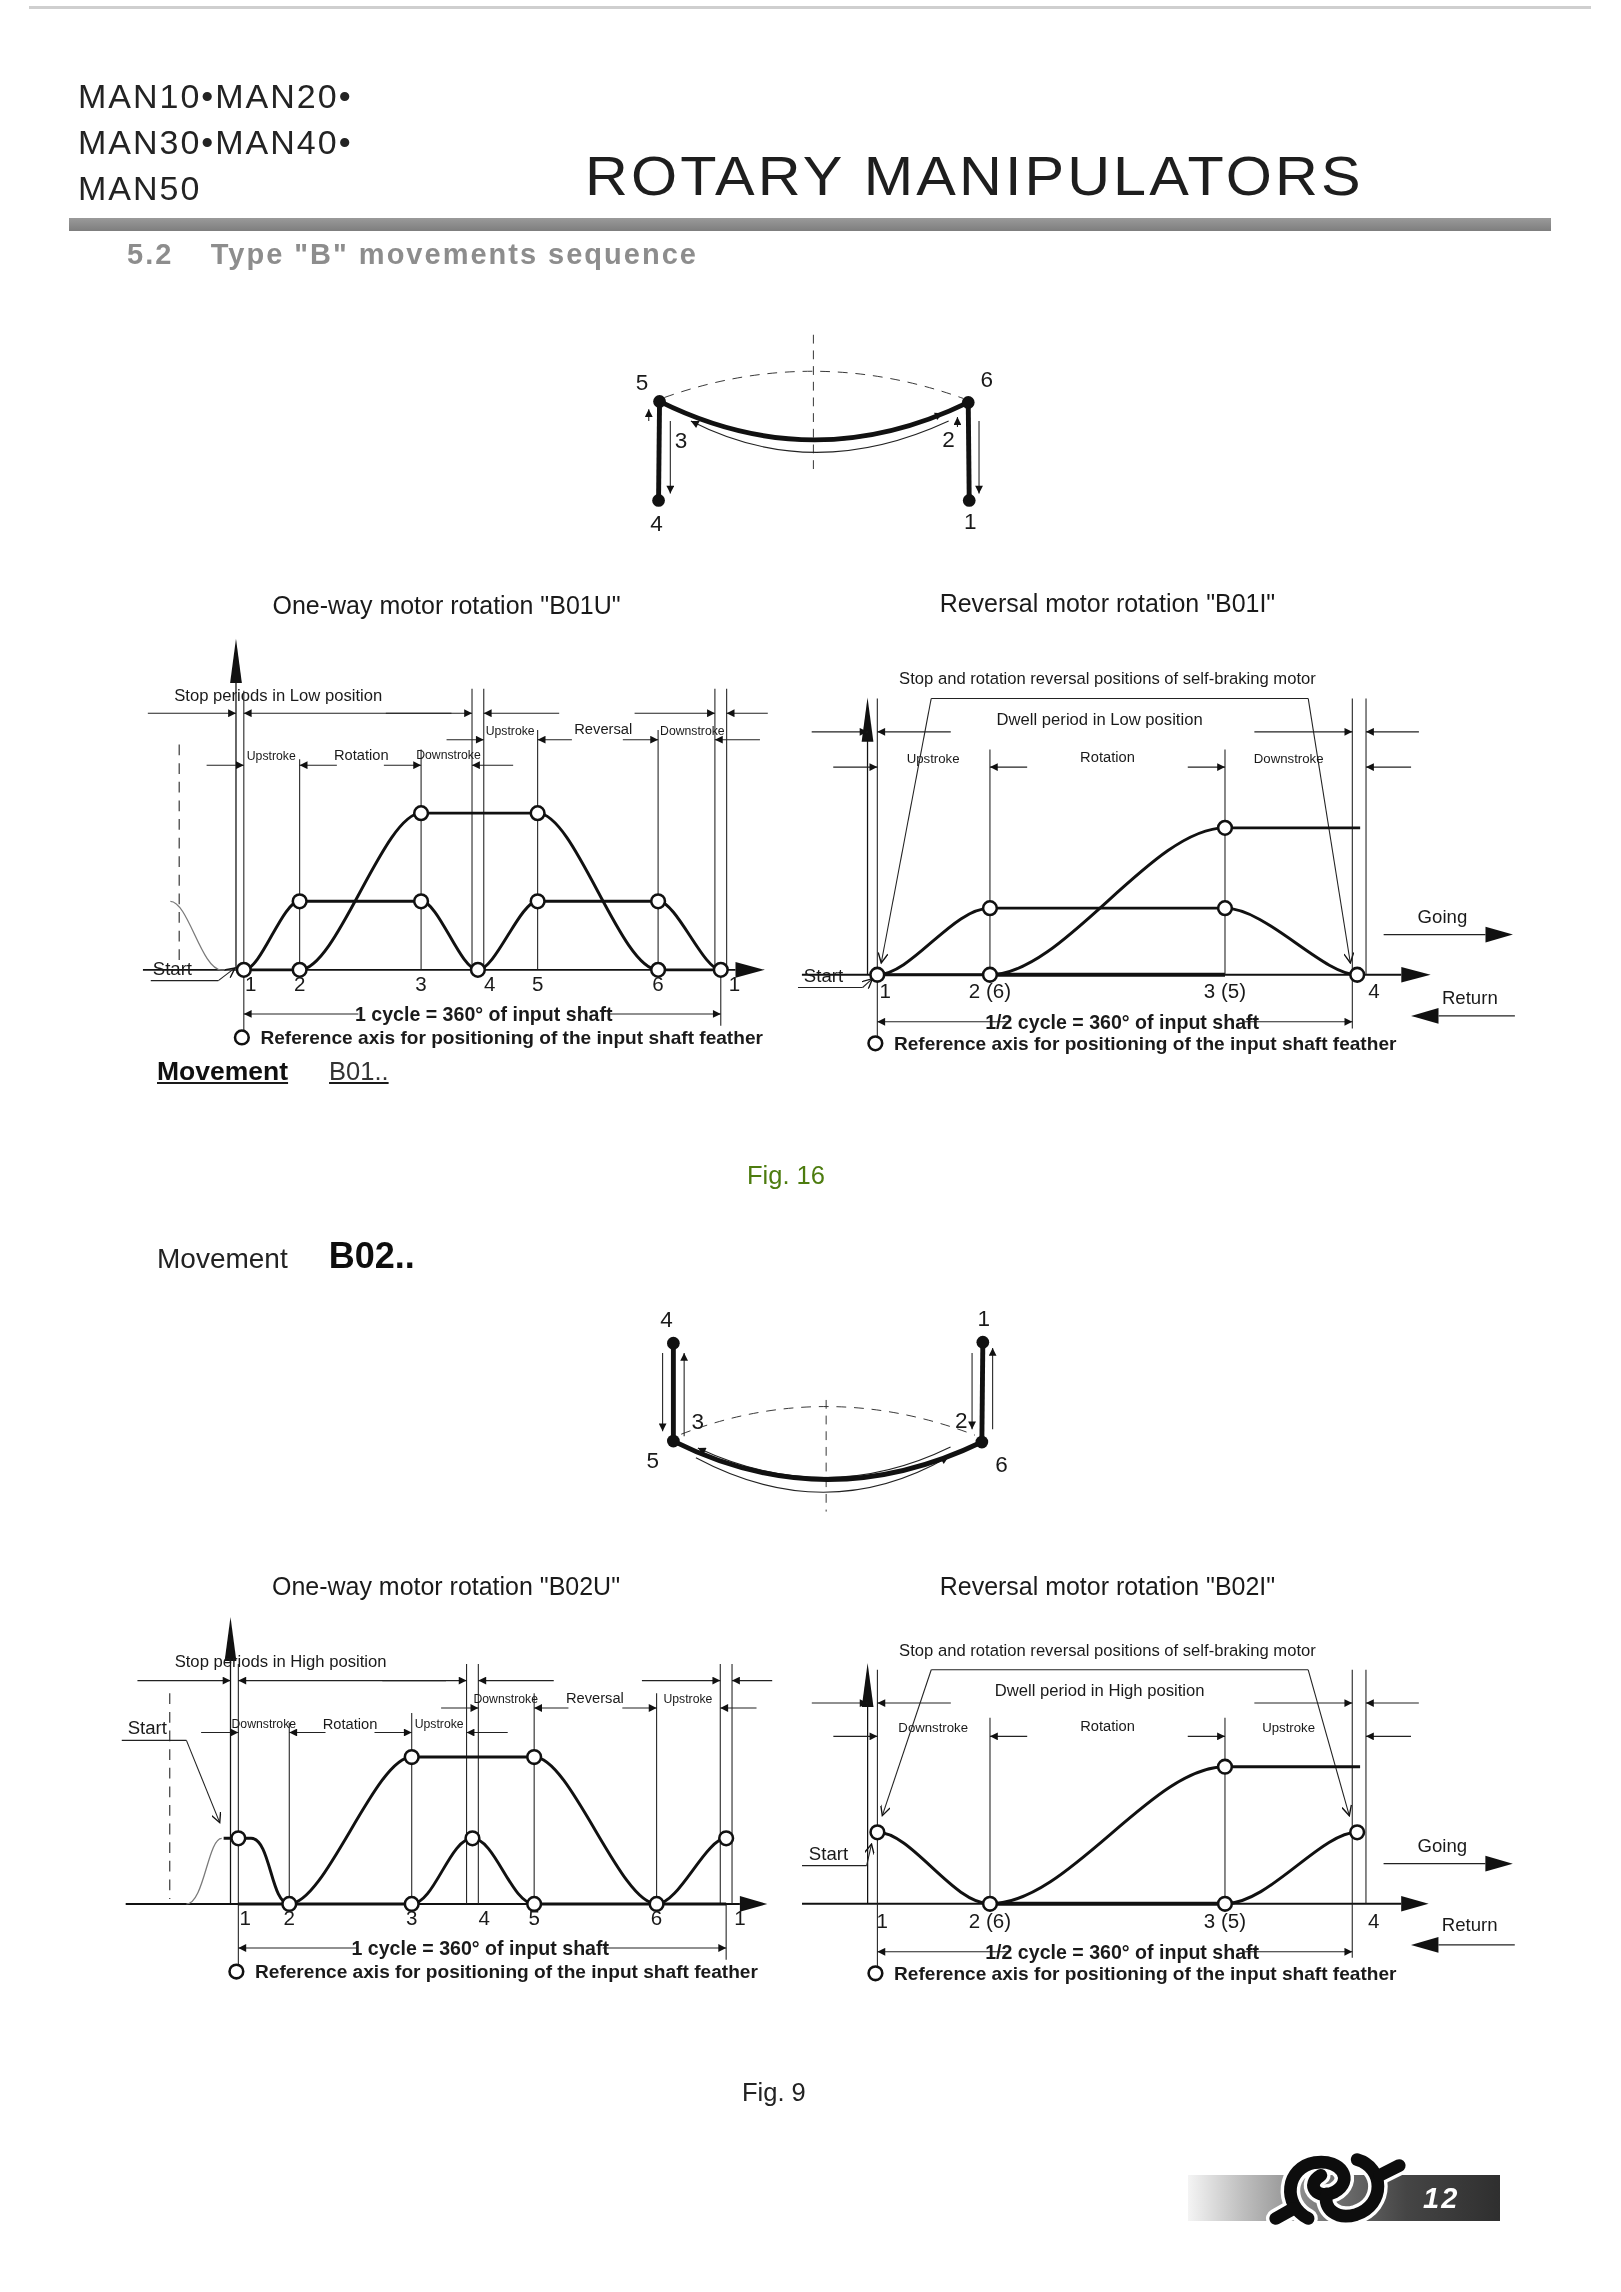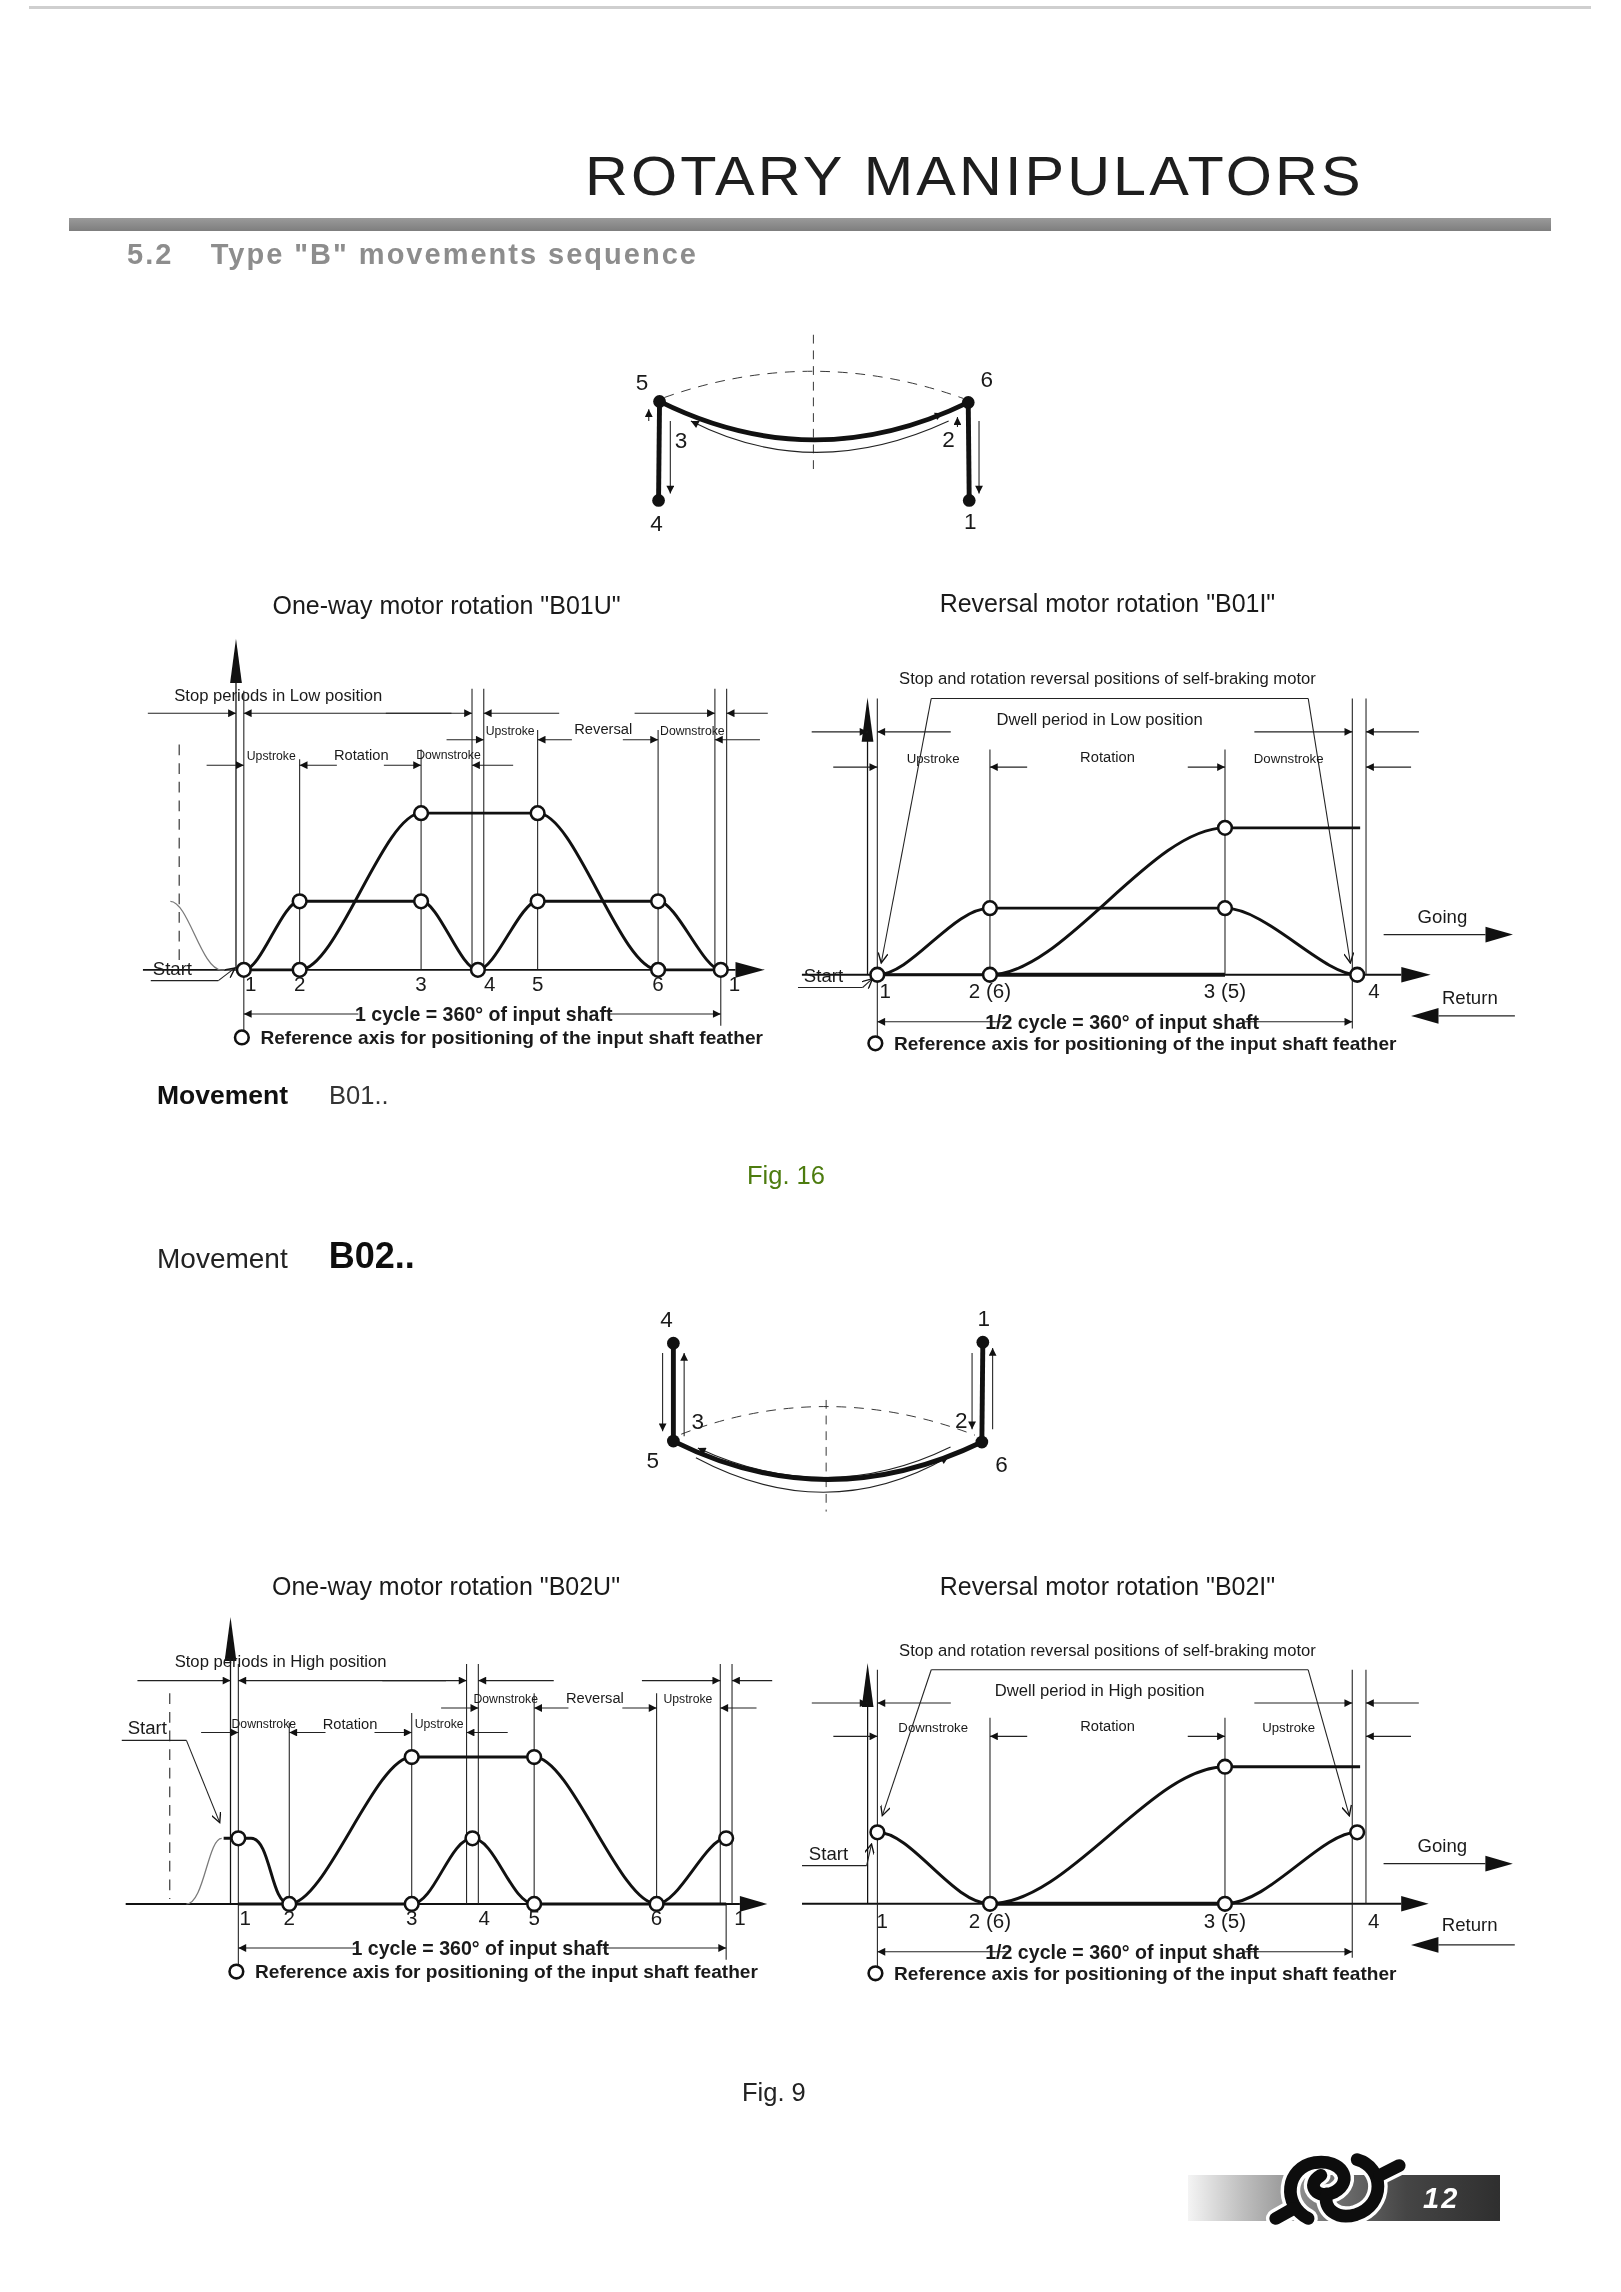--- a/index.html
+++ b/index.html
@@ -12,21 +12,21 @@
   .tail{stroke:#7a7a7a;stroke-width:1.3;fill:none;}
   .node{fill:#fff;stroke:#111;stroke-width:2.6;}
   .dim{stroke:#222;stroke-width:1.1;fill:none;}
   #models{left:78px;top:73px;font-size:34px;line-height:46px;letter-spacing:2px;color:#232323;}
   #main-title{left:585px;top:143px;font-size:56px;letter-spacing:2.9px;color:#1e1e1e;
               transform:scaleX(1.06);transform-origin:left top;white-space:nowrap;}
   #header-rule{left:69px;top:218px;width:1482px;height:12.7px;background:linear-gradient(#9a9a9a,#7e7e7e);}
   #top-rule{left:29px;top:5.9px;width:1562px;height:2.9px;background:#cfcfcf;}
   #section-heading{left:127px;top:238px;font-size:29px;font-weight:bold;color:#8d8d8d;letter-spacing:2px;}
   #section-heading .num{margin-right:27.4px;}
-  #movement-b01{left:157px;top:1080px;font-size:26.5px;}
+  #movement-b01{left:157px;top:1056px;font-size:26.5px;text-decoration:underline;}
   #movement-b01 .mlabel{font-weight:bold;color:#101010;}
   #movement-b01 .mcode{font-weight:400;color:#333;margin-left:41px;font-size:25.5px;}
   #fig16-caption{left:747px;top:1161px;font-size:25.5px;color:#4d7c0f;}
   #movement-b02{left:157px;top:1235px;font-size:28px;}
   #movement-b02 .mlabel{font-weight:400;color:#222;}
   #movement-b02 .mcode{font-weight:600;color:#0e0e0e;margin-left:41px;font-size:36px;}
   #fig17-caption{left:742px;top:2078px;font-size:25.5px;color:#222;}
   #footer-bar{left:1188px;top:2175px;width:312px;height:46px;
       background:linear-gradient(to right,#f4f4f4 0%,#bdbdbd 18%,#757575 45%,#454545 70%,#2f2f2f 100%);}
   #page-number{left:1423px;top:2182px;font-size:29px;font-weight:bold;color:#ffffff;letter-spacing:2px;font-style:italic;}
@@ -43,20 +43,25 @@
           <path d="M0,0 L10,5 L0,10 Z" fill="#111"></path>
         </marker>
       <marker id="openA" viewBox="0 0 10 10" refX="10" refY="5" markerUnits="userSpaceOnUse" markerWidth="13" markerHeight="10" orient="auto">
           <path d="M0,0 L10,5 L0,10" fill="none" stroke="#111" stroke-width="1.4"></path>
         </marker>
     </defs>
   </svg>
 
   <div class="abs" id="top-rule"></div>
 
+  <div class="abs" id="models">
+    <div>MAN10•MAN20•</div>
+    <div>MAN30•MAN40•</div>
+    <div>MAN50</div>
+  </div>
   <div class="abs" id="main-title">ROTARY MANIPULATORS</div>
   <div class="abs" id="header-rule"></div>
   <div class="abs" id="section-heading">
     <span class="num">5.2</span>
     <span>Type "B" movements sequence</span>
   </div>
 
   <svg class="abs" style="left:588px;top:323px" width="490" height="245" viewBox="0 0 500 250">
     <path d="M78,76 Q230,22 383,77" stroke="#333" stroke-width="1" fill="none" stroke-dasharray="10,8"></path>
     <line x1="230" y1="12" x2="230" y2="150" stroke="#333" stroke-width="1" stroke-dasharray="9,7"></line>

